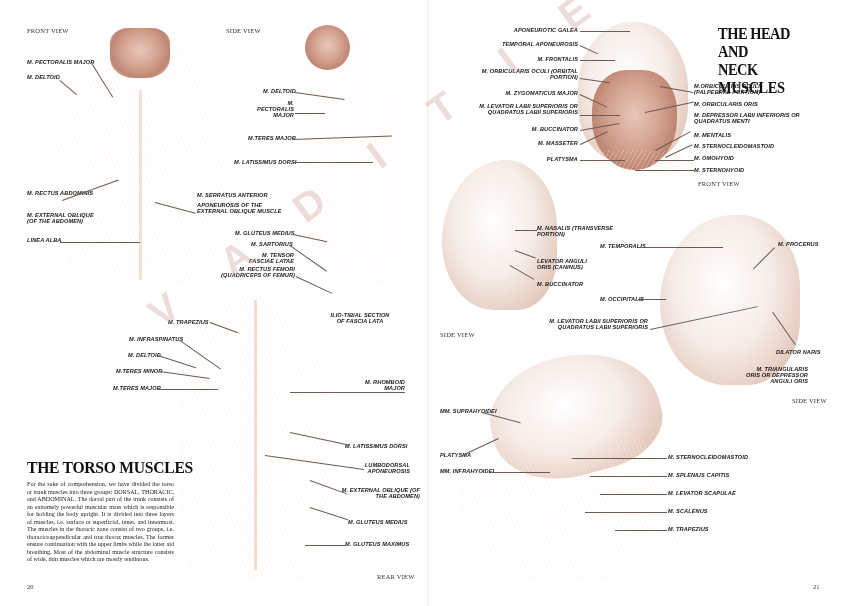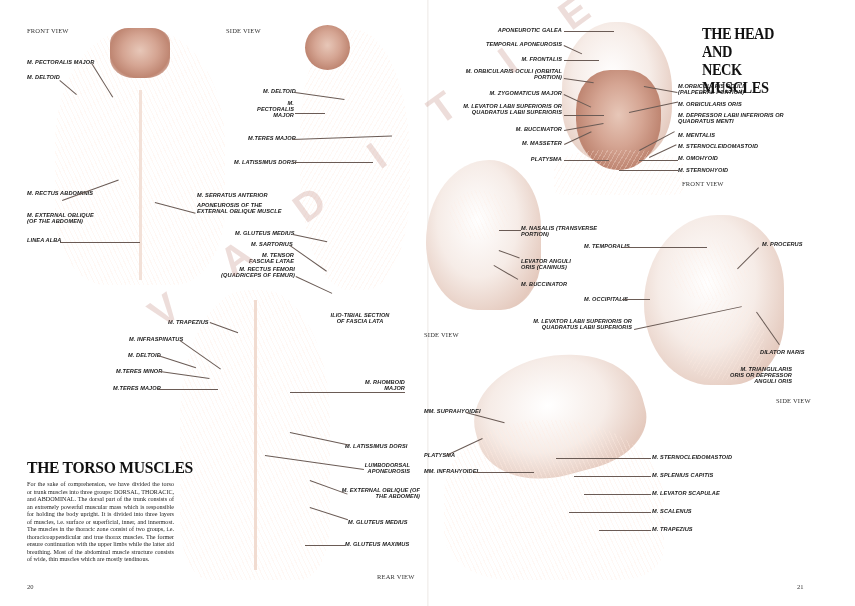--- a/index.html
+++ b/index.html
@@ -1,21 +1,21 @@
 <!DOCTYPE html>
 <html><head>
 <meta charset="utf-8">
 <style>
   * { box-sizing: border-box; margin: 0; padding: 0; }
   html, body { width: 855px; height: 606px; overflow: hidden; background: #ffffff; }
   body { position: relative; font-family: "Liberation Sans", sans-serif; color: #1a1a1a; }
   .spread { position: absolute; left: 0; top: 0; width: 855px; height: 606px; background: #ffffff; }
   .page { position: absolute; top: 0; height: 606px; }
   .page-left { left: 0; width: 428px; }
-  .page-right { left: 404px; width: 427px; }
+  .page-right { left: 420px; width: 427px; }
   .gutter { position: absolute; left: 427px; top: 0; width: 2px; height: 606px; background: linear-gradient(to right, #f1eeec, #faf9f8); }
 
   .view-caption { position: absolute; font-family: "Liberation Serif", serif; font-size: 6.5px; letter-spacing: 0.2px; color: #333; text-transform: uppercase; }
   .label { position: absolute; font-family: "Liberation Sans", sans-serif; font-style: italic; font-weight: bold; font-size: 5.6px; line-height: 6.2px; color: #1b1b1b; white-space: nowrap; text-transform: uppercase; letter-spacing: 0.1px; }
   .label.right { text-align: right; }
   .leader { position: absolute; height: 0; border-top: 0.8px solid #6a5b55; transform-origin: 0 0; }
 
   .figure { position: absolute; }
   .muscle { background: radial-gradient(ellipse at 50% 40%, #c98e78 0%, #b0705a 45%, #9a5a46 75%, rgba(154,90,70,0) 100%); }
   .muscle-light { background: radial-gradient(ellipse at 50% 45%, #e7c7b8 0%, #d5a593 40%, #bf8672 70%, rgba(191,134,114,0) 100%); }

